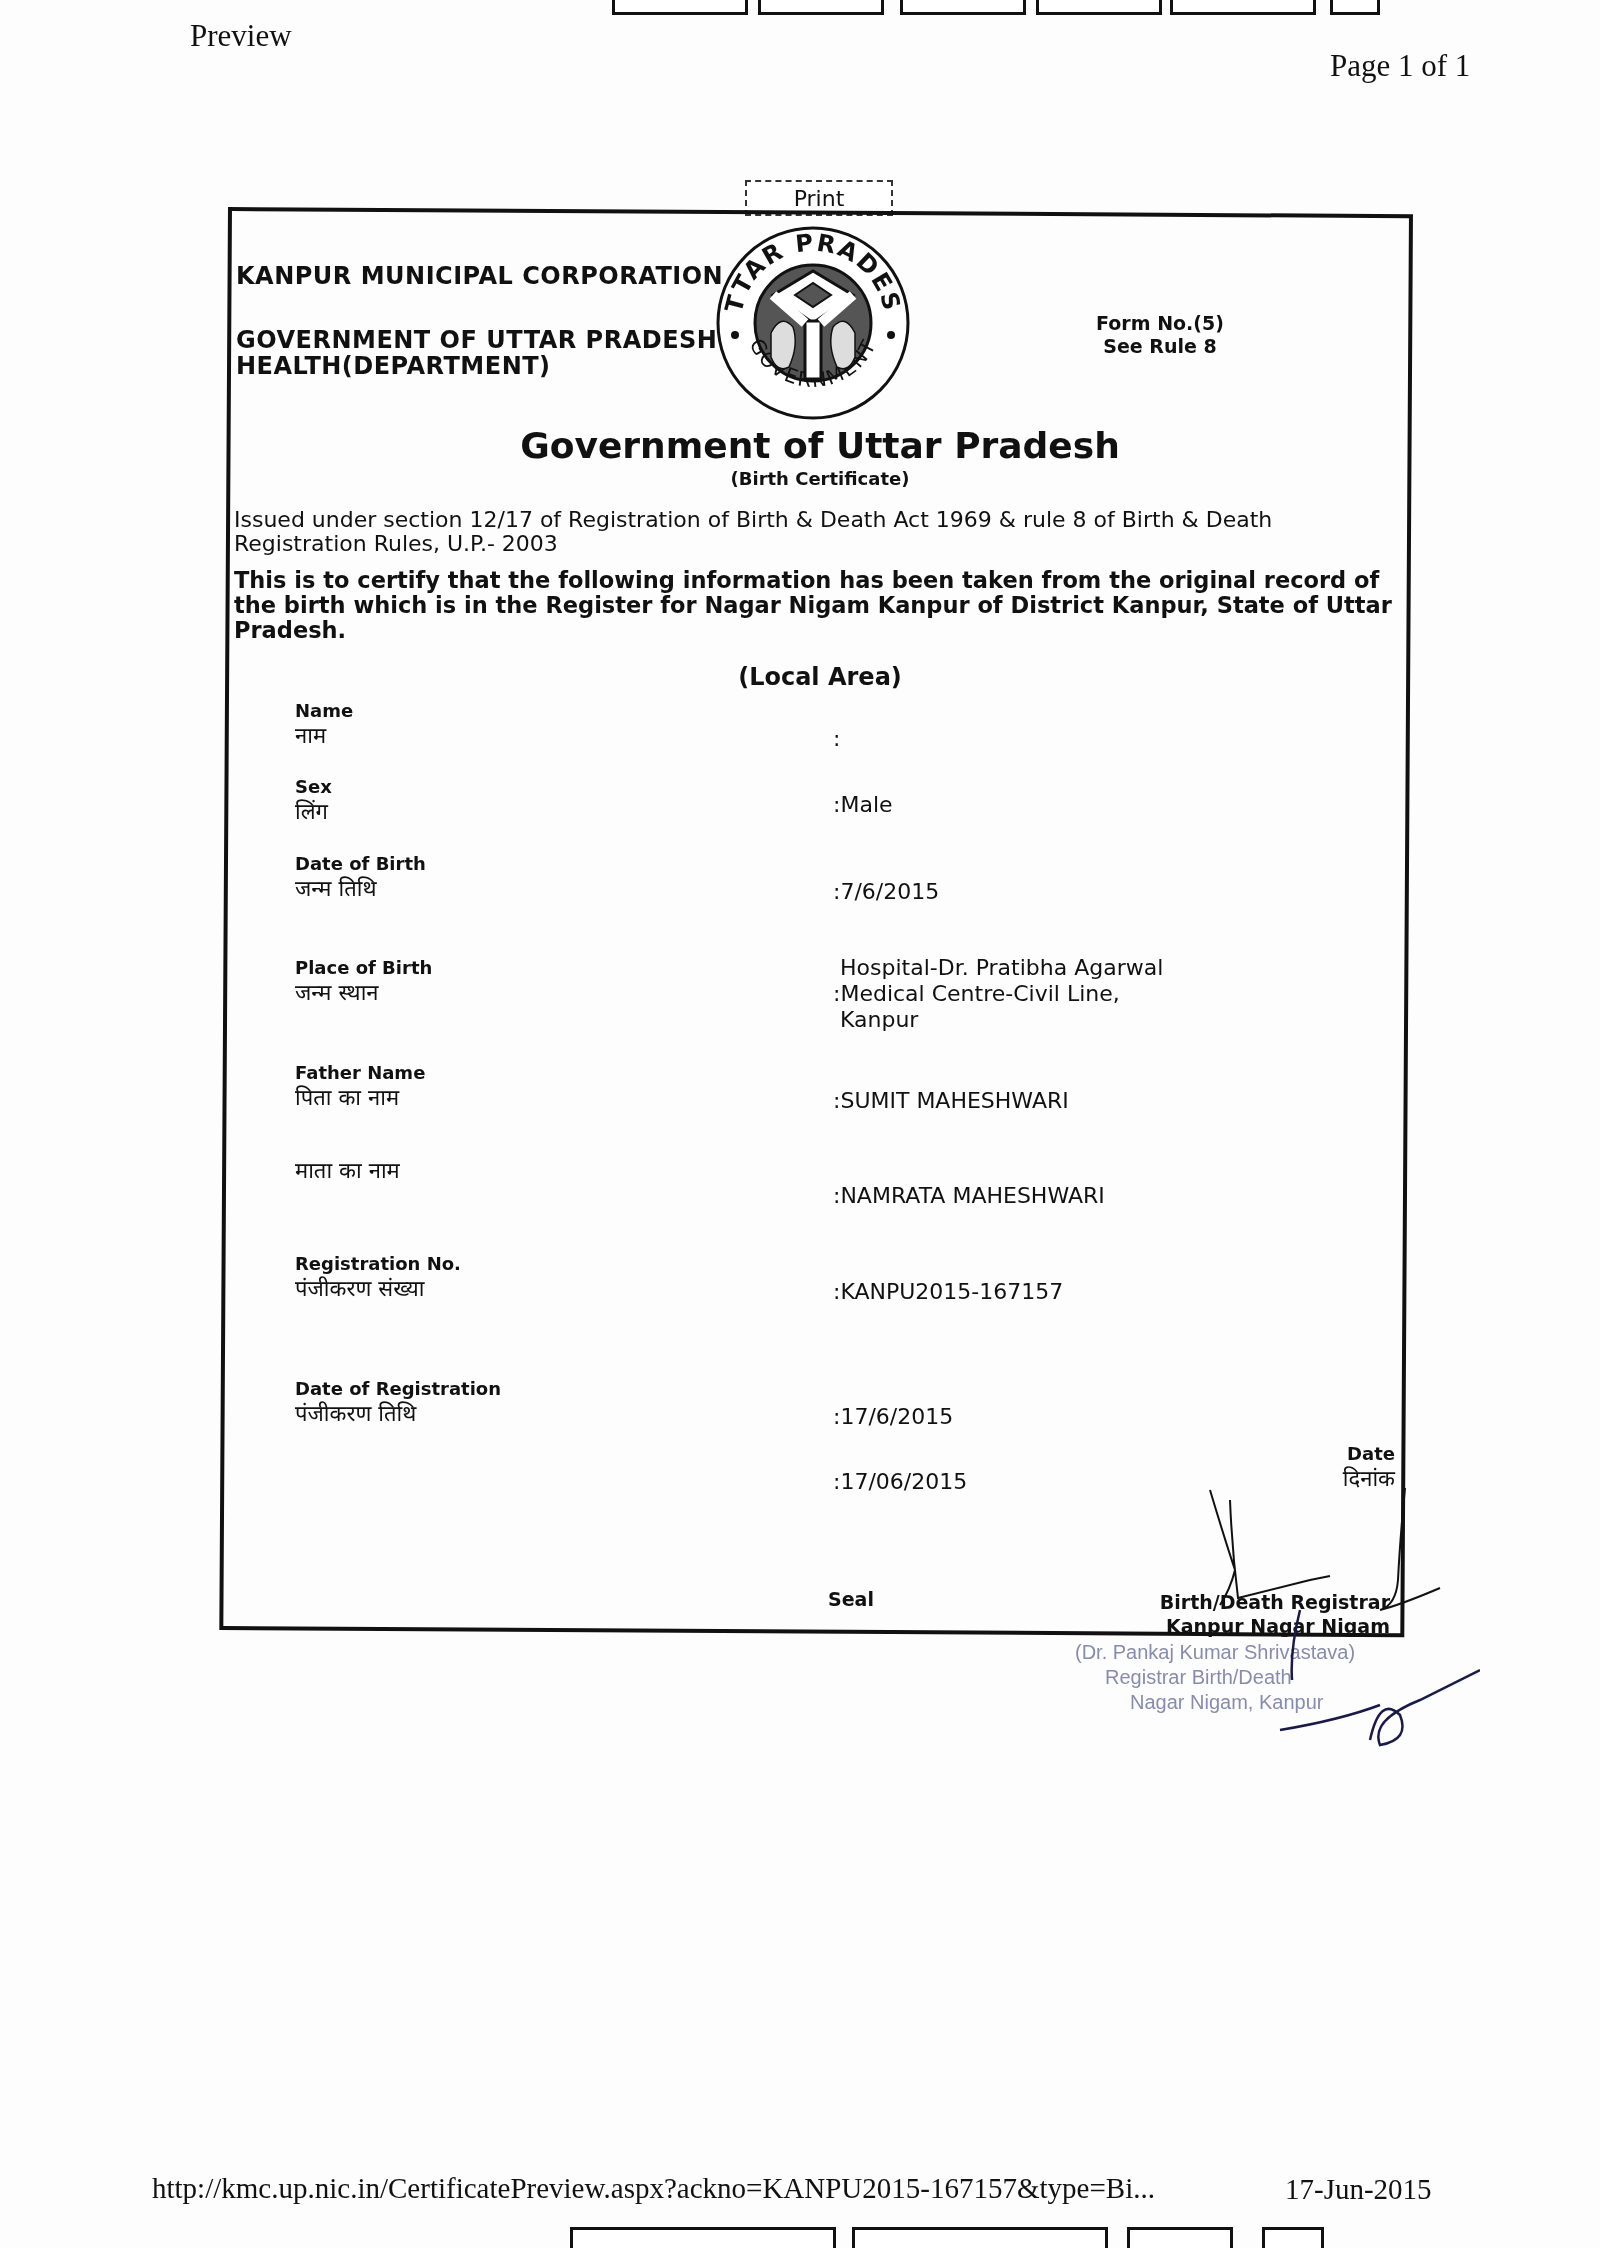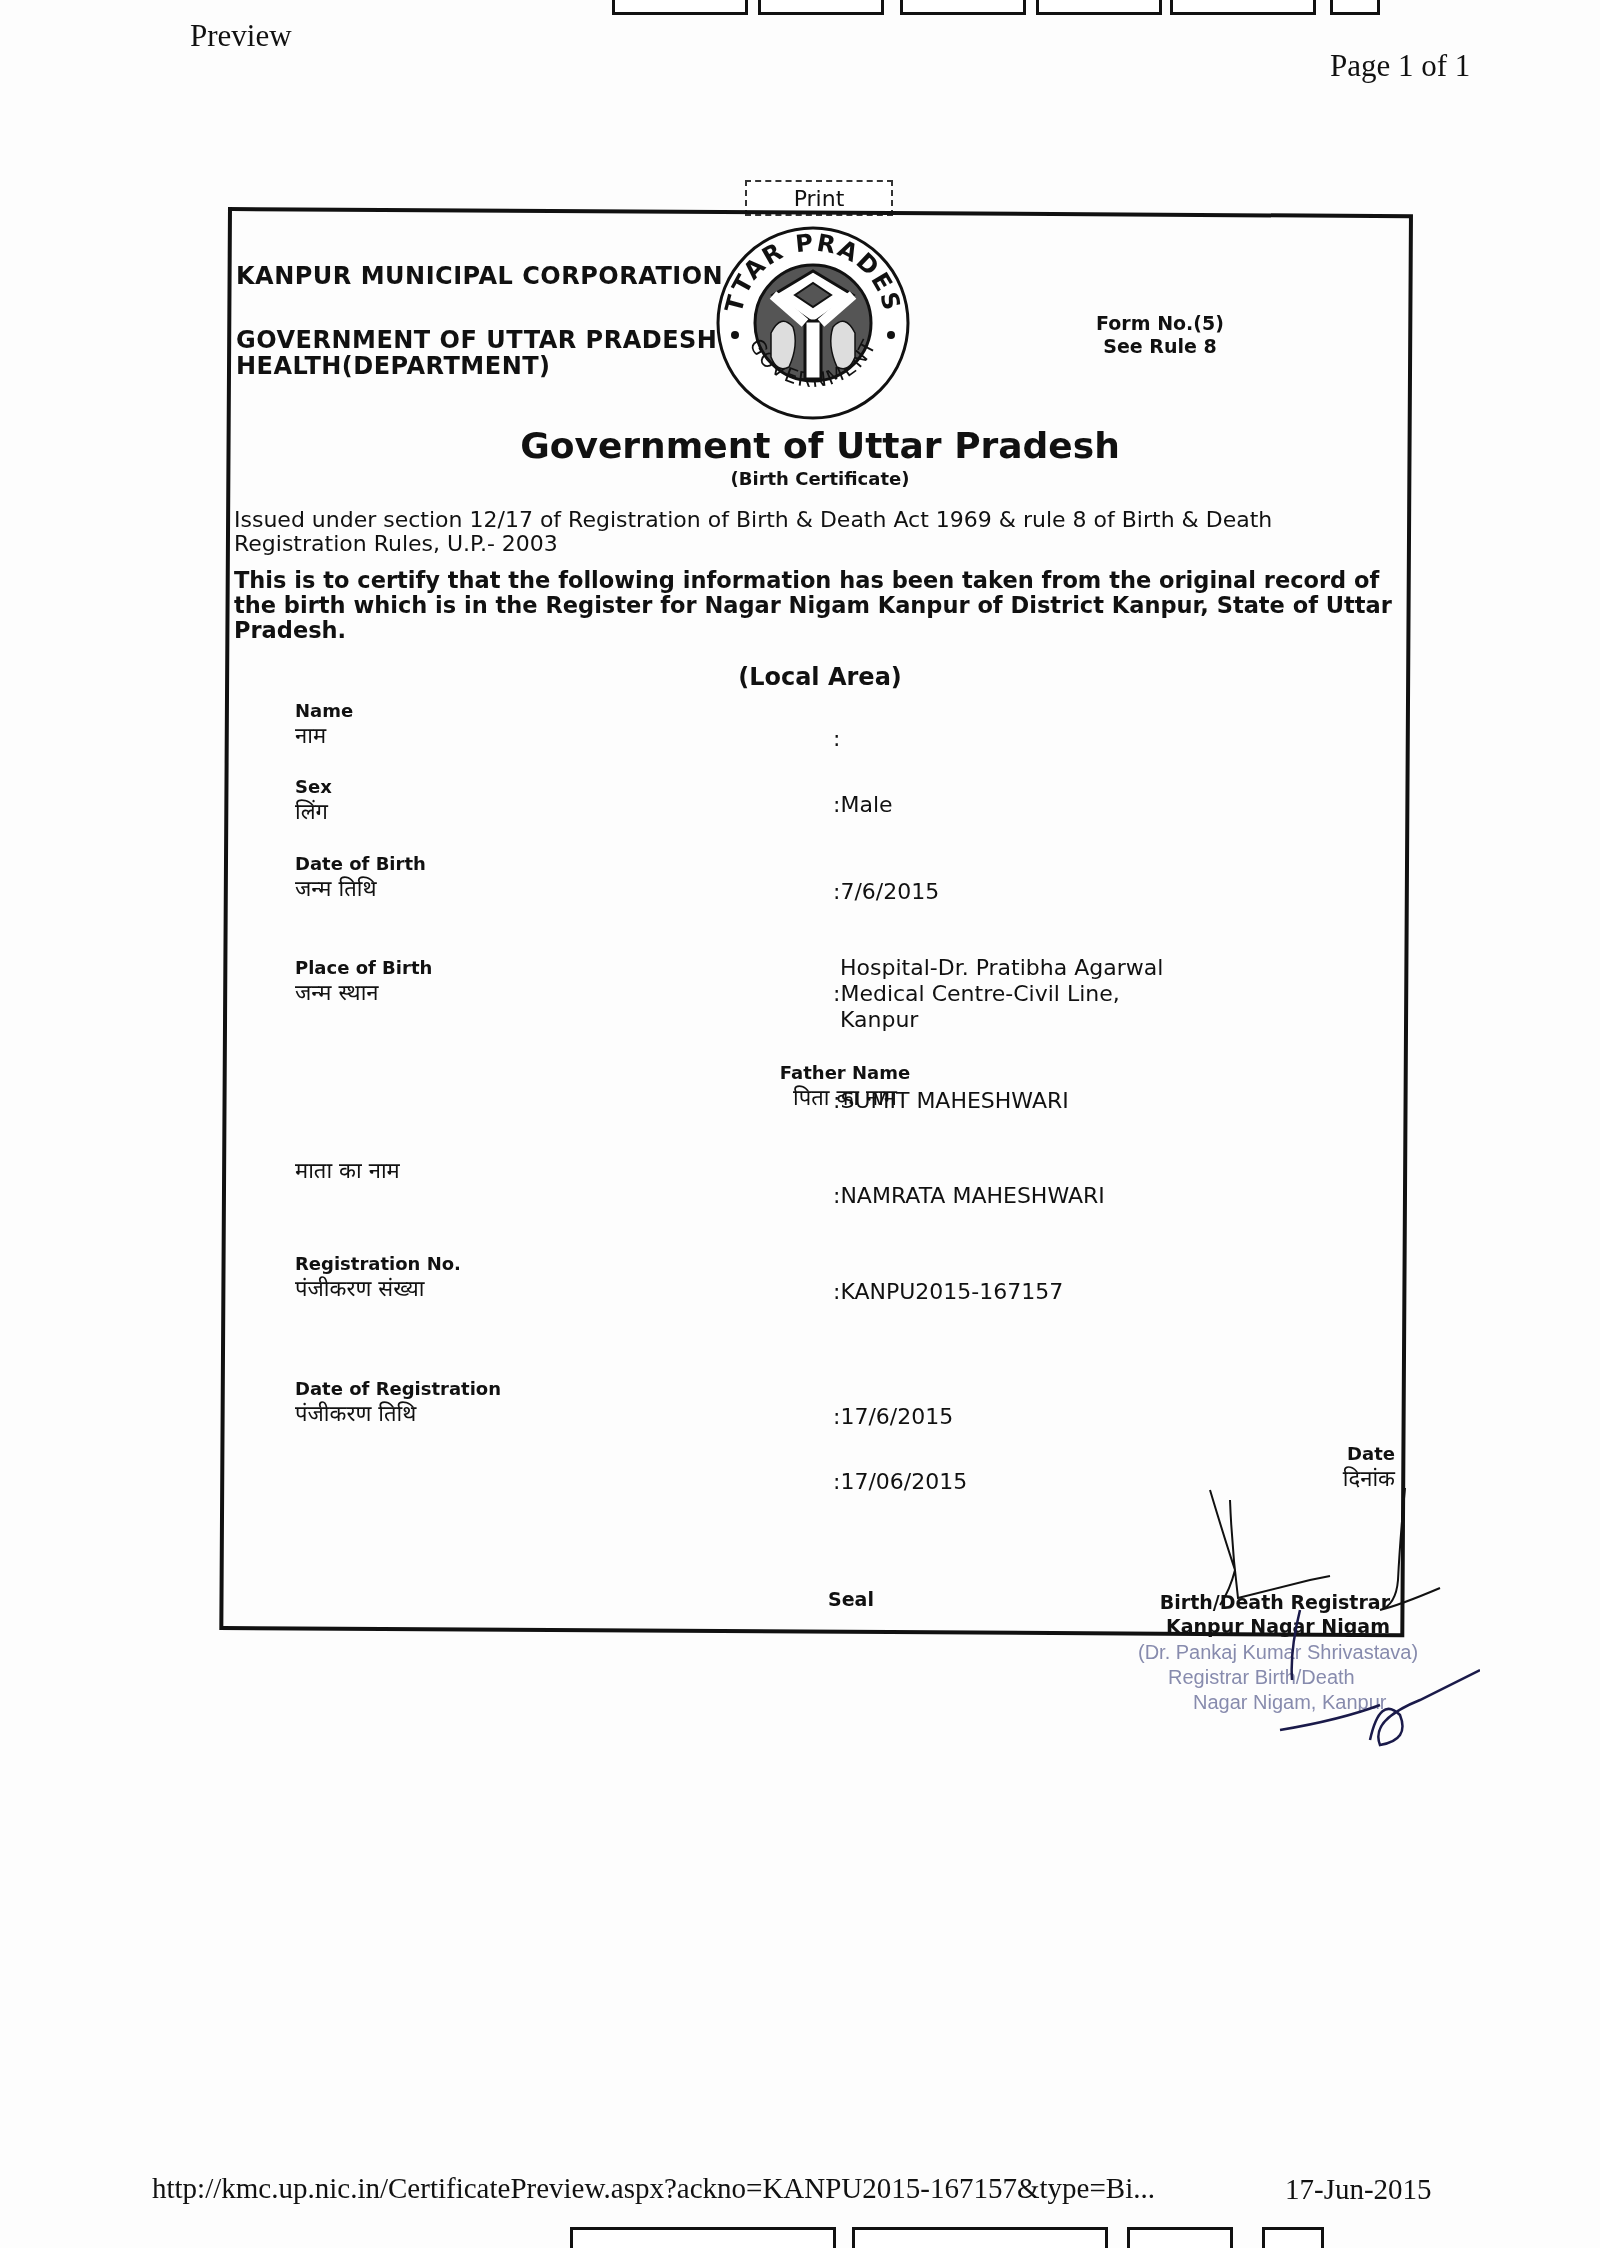--- a/index.html
+++ b/index.html
@@ -19,21 +19,21 @@
   #sub-title { left:0; top:468px; width:1640px; text-align:center; font-weight:bold; font-size:18px; }
   #issued-text { left:234px; top:508px; width:1170px; font-size:22px; line-height:24px; }
   #certify-text { left:234px; top:568px; width:1170px; font-size:22.5px; font-weight:bold; line-height:25px; }
   #local-area { left:0; top:663px; width:1640px; text-align:center; font-weight:bold; font-size:24px; }
   .field { position:absolute; left:295px; width:1100px; }
   .field .en { font-weight:bold; font-size:18px; line-height:22px; }
   .field .hi { font-size:22px; line-height:28px; }
   .field .val { position:absolute; left:538px; font-size:22px; line-height:26px; white-space:pre; }
   #seal-label { left:828px; top:1588px; font-weight:bold; font-size:19px; }
   #registrar-label { left:1100px; top:1590px; width:290px; text-align:right; font-weight:bold; font-size:19px; line-height:24px; }
-  #stamp { left:1138px; top:1640px; width:340px; font-size:20px; line-height:25px; color:#6a6f9a; opacity:0.8; font-family:"Liberation Sans", sans-serif; }
+  #stamp { left:1075px; top:1640px; width:340px; font-size:20px; line-height:25px; color:#6a6f9a; opacity:0.8; font-family:"Liberation Sans", sans-serif; }
   #signatures { left:1080px; top:1480px; width:400px; height:300px; pointer-events:none; }
   #footer-url { left:152px; top:2172px; font-size:29px; }
   #footer-date { left:1285px; top:2173px; font-size:29px; }
 </style>
 </head>
 <body>
 
 <div class="topbtn" style="left:612px;width:130px;"></div>
 <div class="topbtn" style="left:758px;width:120px;"></div>
 <div class="topbtn" style="left:900px;width:120px;"></div>
@@ -103,21 +103,21 @@
   <div class="hi">जन्म तिथि</div>
   <div class="val" style="top:26px;">:7/6/2015</div>
 </div>
 <div class="field" style="top:957px;">
   <div class="en">Place of Birth</div>
   <div class="hi">जन्म स्थान</div>
   <div class="val" style="top:-2px;"> Hospital-Dr. Pratibha Agarwal
 :Medical Centre-Civil Line,
  Kanpur</div>
 </div>
-<div class="field" style="top:1062px;text-align:center;">
+<div class="field" style="top:1062px;">
   <div class="en">Father Name</div>
   <div class="hi">पिता का नाम</div>
   <div class="val" style="top:26px;">:SUMIT MAHESHWARI</div>
 </div>
 <div class="field" style="top:1157px;">
   <div class="hi">माता का नाम</div>
   <div class="val" style="top:26px;">:NAMRATA MAHESHWARI</div>
 </div>
 <div class="field" style="top:1253px;">
   <div class="en">Registration No.</div>

